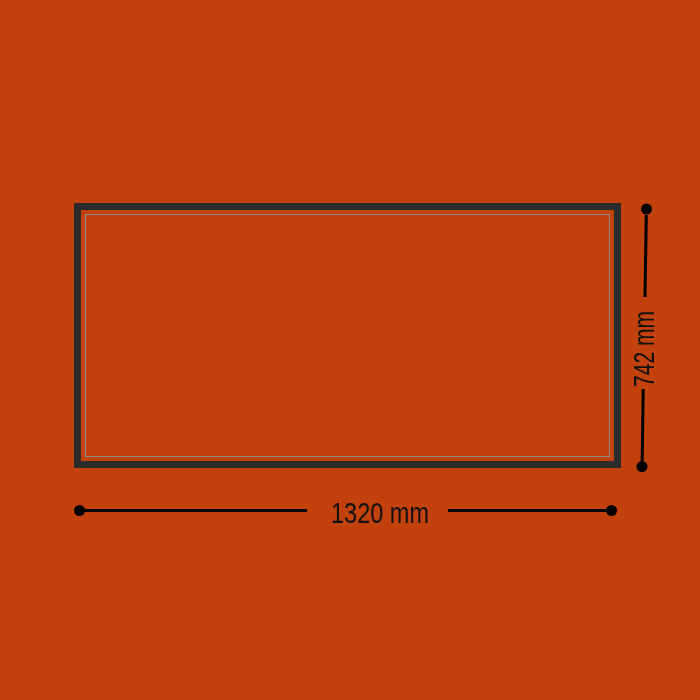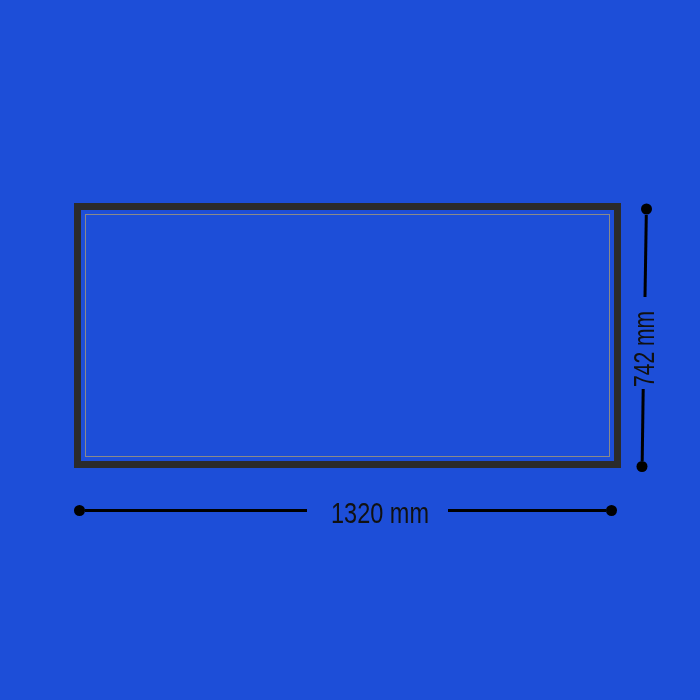--- a/index.html
+++ b/index.html
@@ -4,21 +4,21 @@
 <style>
   html, body {
     margin: 0;
     padding: 0;
     background: #ffffff;
   }
   .canvas {
     position: relative;
     width: 700px;
     height: 700px;
-    background: #1d4ed8;
+    background: #c2410c;
     overflow: hidden;
     font-family: "Liberation Sans", sans-serif;
   }
   .canvas svg {
     position: absolute;
     left: 0;
     top: 0;
     display: block;
   }
   text.dim-label {

